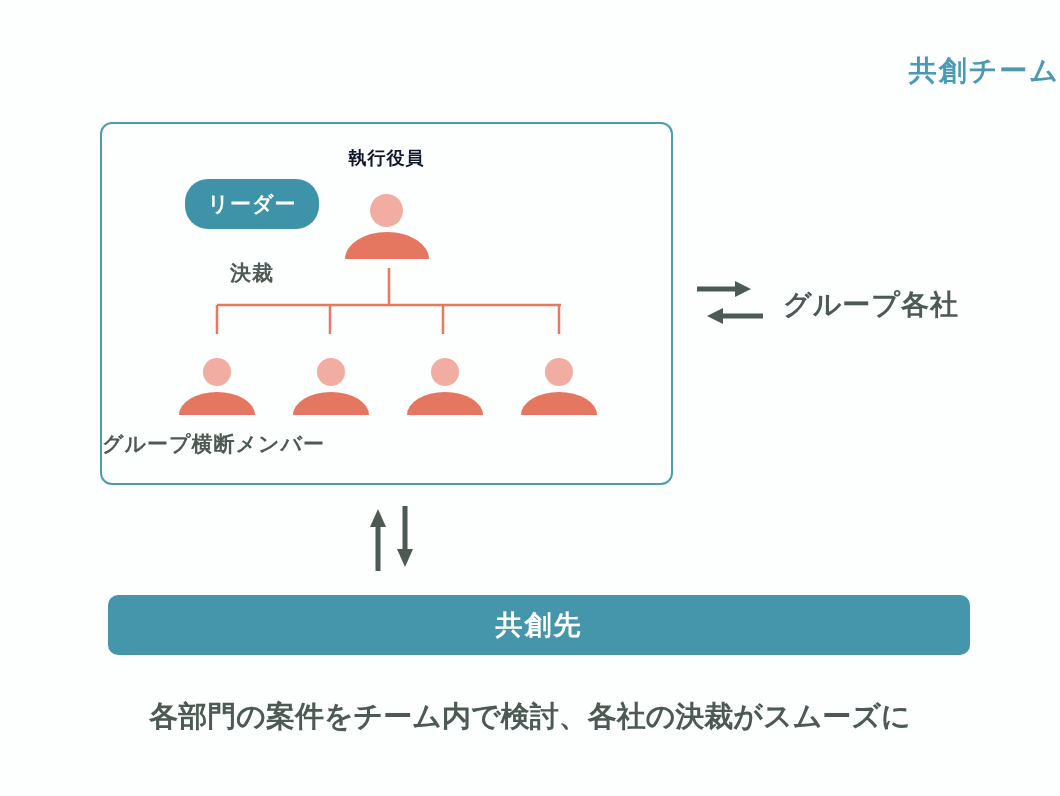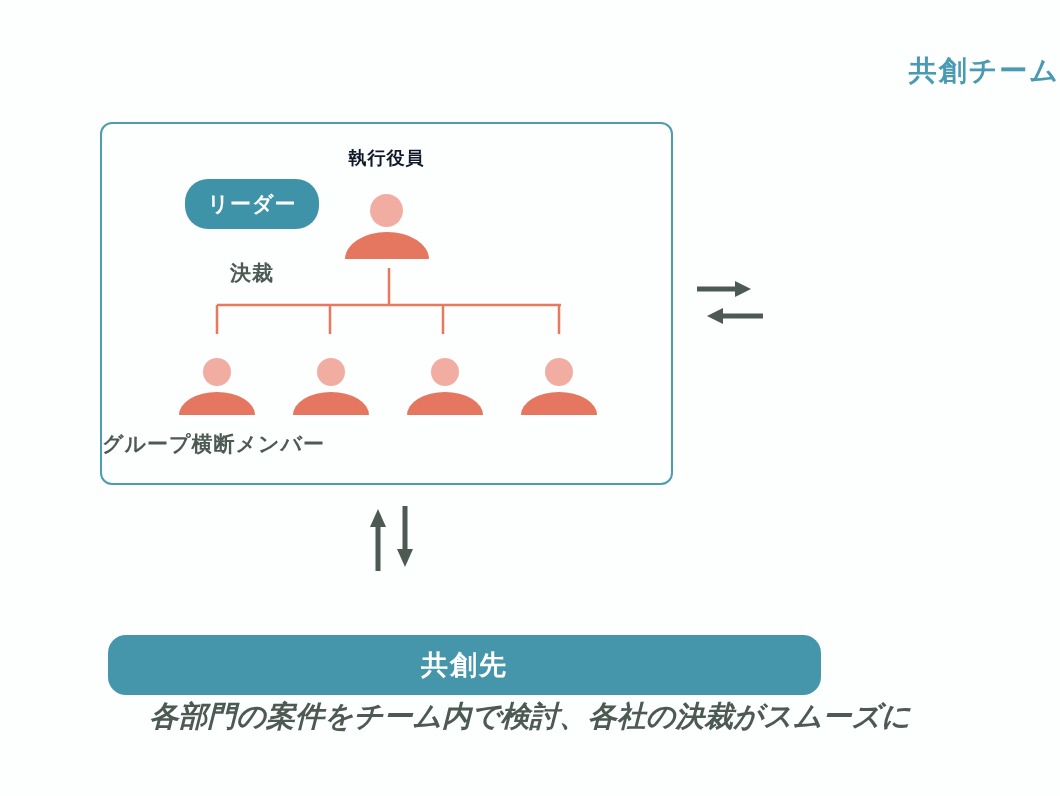--- a/index.html
+++ b/index.html
@@ -53,28 +53,28 @@
     text-align:left; font-size:21px; font-weight:bold; color:#4D5A53;
     letter-spacing:1px;
   }
   .h-arrows { position:absolute; left:695px; top:278px; }
   .group-label {
     position:absolute; left:783px; top:286px;
     font-size:28px; font-weight:bold; color:#4D5A53; letter-spacing:1px;
   }
   .v-arrows { position:absolute; left:360px; top:503px; }
   .partner-banner {
-    position:absolute; left:108px; top:595px; width:713px; height:60px;
-    background:#4596AB; border-radius:18px; color:#ffffff;
+    position:absolute; left:108px; top:595px; width:862px; height:60px;
+    background:#4596AB; border-radius:10px; color:#ffffff;
     font-size:27px; font-weight:bold; letter-spacing:2px;
-    display:flex; align-items:center; justify-content:center;margin-top:40px;
+    display:flex; align-items:center; justify-content:center;
   }
   .caption {
     position:absolute; top:697px; left:0; width:100%;
-    text-align:center; font-size:29px; font-weight:bold; color:#4D5A53;font-style:italic;
+    text-align:center; font-size:29px; font-weight:bold; color:#4D5A53;
   }
 </style>
 </head>
 <body>
 
 <div class="canvas">
 
   <div class="page-title">共創チーム</div>
 
   <div class="team-box">
@@ -118,20 +118,21 @@
 
   <svg class="h-arrows" width="70" height="46" viewBox="0 0 70 46">
     <g fill="#4D5A53" stroke="#4D5A53">
       <line x1="2" y1="11" x2="42" y2="11" stroke-width="5"></line>
       <polygon points="40,3 56,11 40,19" stroke="none"></polygon>
       <line x1="26" y1="38" x2="68" y2="38" stroke-width="5"></line>
       <polygon points="28,30 12,38 28,46" stroke="none"></polygon>
     </g>
   </svg>
 
+  <div class="group-label">グループ各社</div>
 
   <svg class="v-arrows" width="60" height="72" viewBox="0 0 60 72">
     <g fill="#4D5A53" stroke="#4D5A53">
       <line x1="18" y1="68" x2="18" y2="22" stroke-width="5"></line>
       <polygon points="10,24 18,6 26,24" stroke="none"></polygon>
       <line x1="45" y1="3" x2="45" y2="48" stroke-width="5"></line>
       <polygon points="37,46 45,64 53,46" stroke="none"></polygon>
     </g>
   </svg>
 

